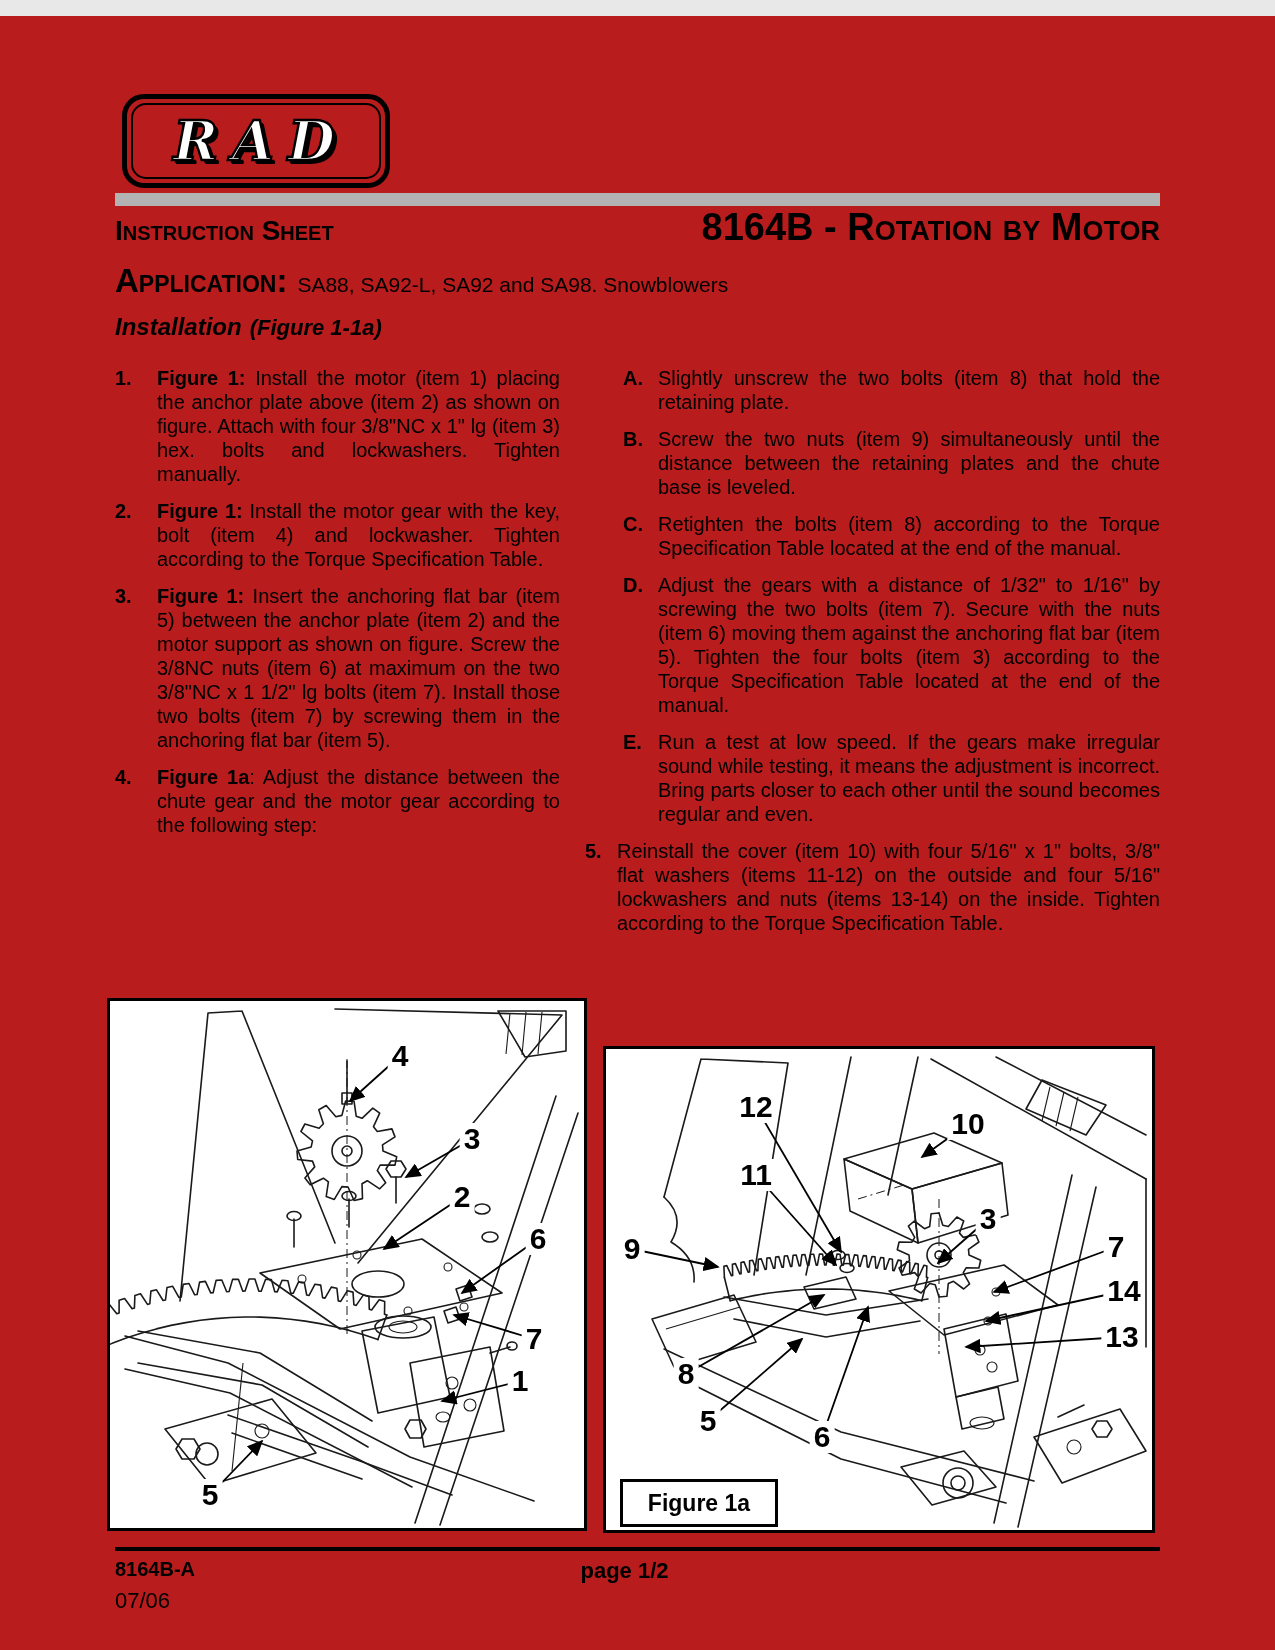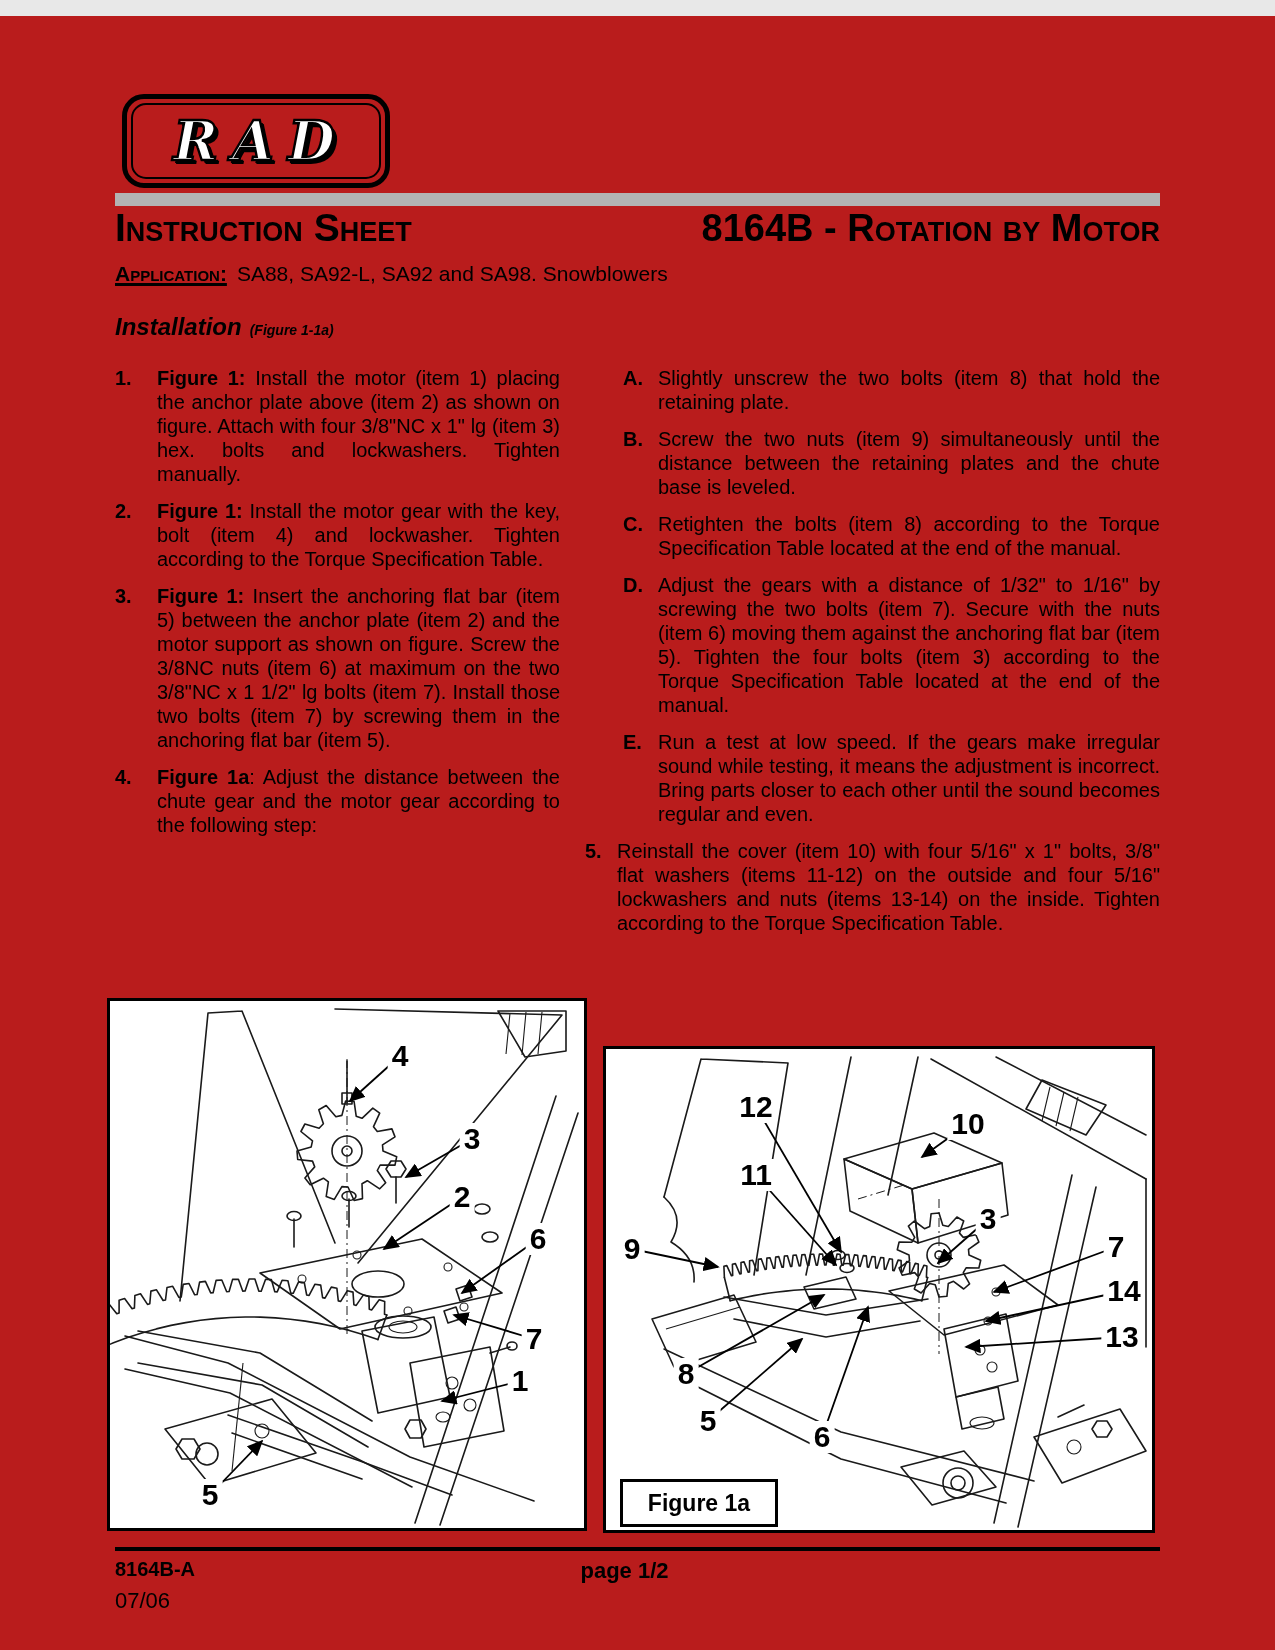--- a/index.html
+++ b/index.html
@@ -10,29 +10,29 @@
   #logo{position:absolute;left:122px;top:78px;width:268px;height:94px;
         border:5px solid #000;border-radius:22px;box-sizing:border-box;}
   #logo .inner{position:absolute;inset:4px;border:2px solid #000;border-radius:15px;
         display:flex;align-items:center;justify-content:center;}
   #logo .rad{font-family:"DejaVu Serif",serif;font-weight:bold;font-style:italic;
         font-size:54px;letter-spacing:14px;color:#fff;padding-left:10px;
         -webkit-text-stroke:2.4px #000;text-shadow:3px 3px 0 #000,4px 4px 0 #000;}
   #graybar{position:absolute;left:115px;top:177px;width:1045px;height:13px;background:#b3b3b3;}
   #titlerow{position:absolute;left:115px;top:190px;width:1045px;display:flex;
         justify-content:space-between;align-items:baseline;}
-  .doc-type{font-size:39px;font-weight:bold;font-variant:small-caps;}
+  .doc-type{font-size:28px;font-weight:bold;font-variant:small-caps;}
   .doc-title{font-size:38px;font-weight:bold;font-variant:small-caps;}
   #application{position:absolute;left:115px;top:246px;}
-  #application .label{font-size:21px;font-weight:bold;font-variant:small-caps;
-        text-decoration:underline;text-decoration-thickness:3px;}
+  #application .label{font-size:33px;font-weight:bold;font-variant:small-caps;
+        text-decoration-thickness:3px;}
   #application .value{font-size:21px;margin-left:10px;text-align:center;}
   #installation{position:absolute;left:115px;top:297px;font-weight:bold;font-style:italic;}
   #installation .name{font-size:24px;text-decoration-thickness:2.5px;}
-  #installation .ref{font-size:14px;margin-left:8px;}
+  #installation .ref{font-size:22px;margin-left:8px;}
 
   
   .cols{font-size:20px;line-height:24px;}
   #col-left{position:absolute;left:115px;top:350px;width:445px;}
   #col-right{position:absolute;left:585px;top:350px;width:575px;}
   .step{position:relative;margin-bottom:13px;}
   .step .num{position:absolute;left:0;top:0;font-weight:bold;}
   .step .stepbody{display:block;text-align:justify;}
   #col-left .step{padding-left:42px;}
   #col-right .sub .step{margin-left:38px;padding-left:35px;}

